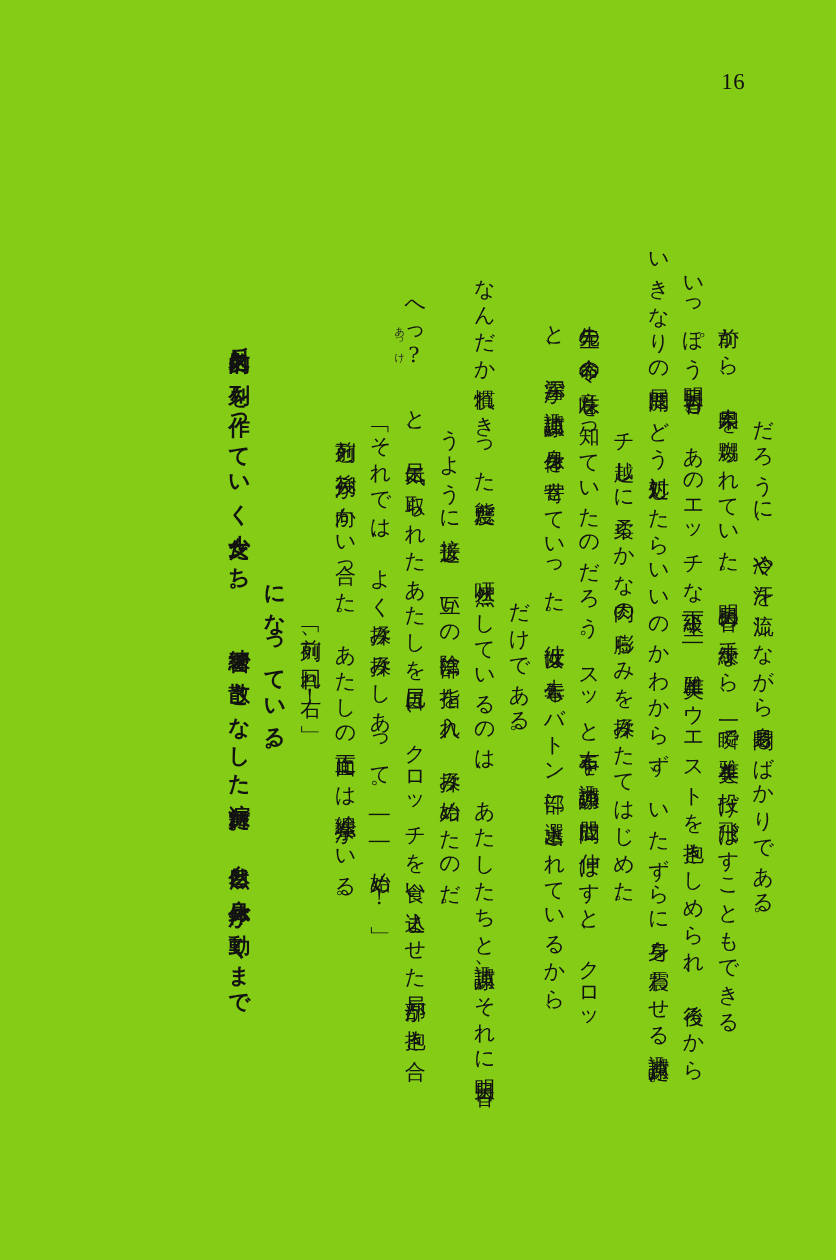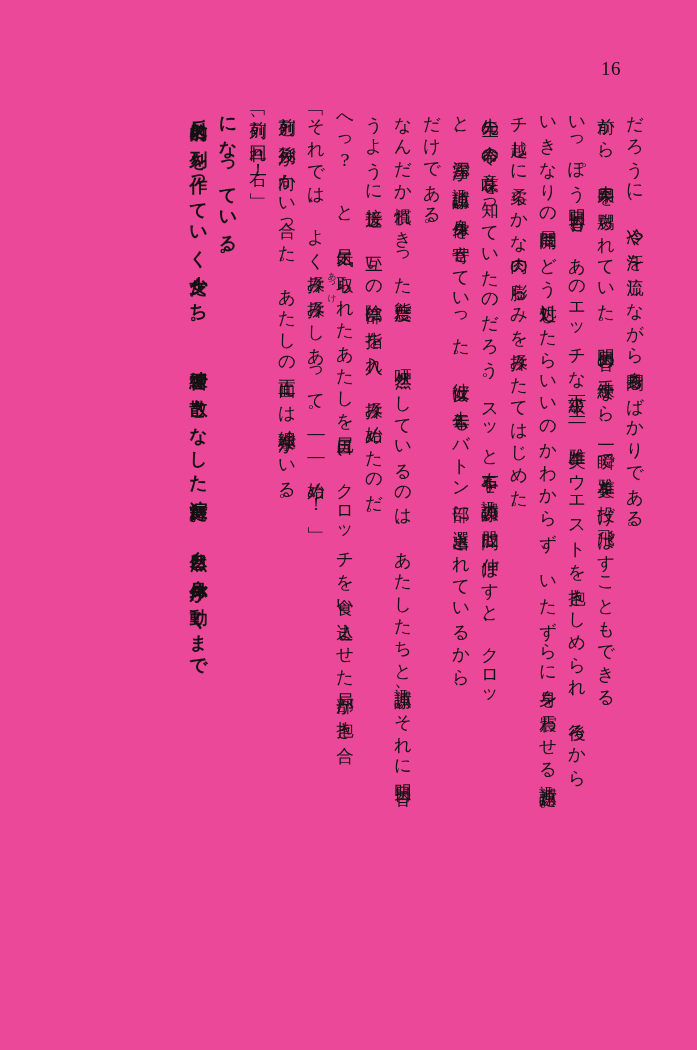--- a/index.html
+++ b/index.html
@@ -8,22 +8,23 @@
     background: #ffffff;
   }
   body {
     font-family: "Liberation Serif", "DejaVu Serif", serif;
     color: #1a1a1a;
   }
   #page {
     position: relative;
     width: 697px;
     height: 1050px;
-    background: #ec4899;
+    background: #84cc16;
     overflow: hidden;
+    text-align: center;
   }
   
   #page-number {
     position: absolute;
     top: 58px;
     right: 76px;
     font-size: 19px;
     font-family: "Liberation Serif", "DejaVu Serif", serif;
     letter-spacing: 0.5px;
     color: #111;

